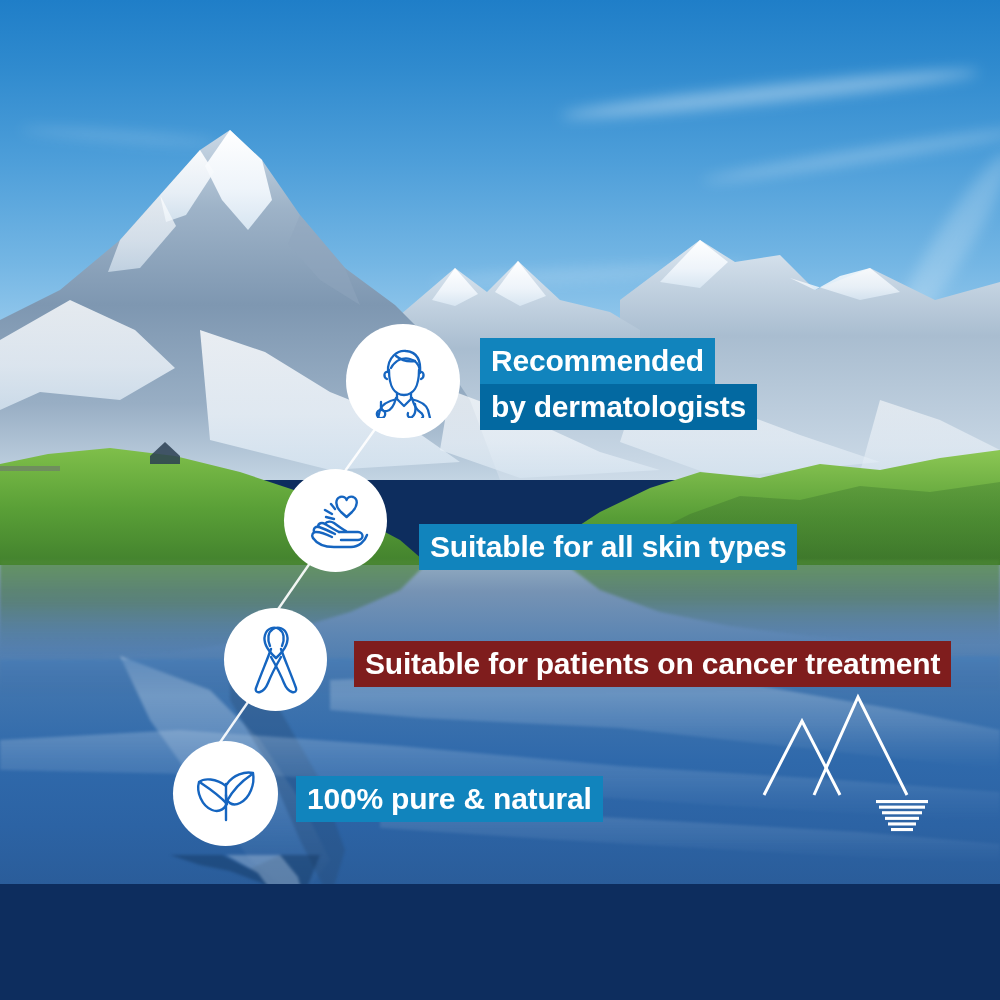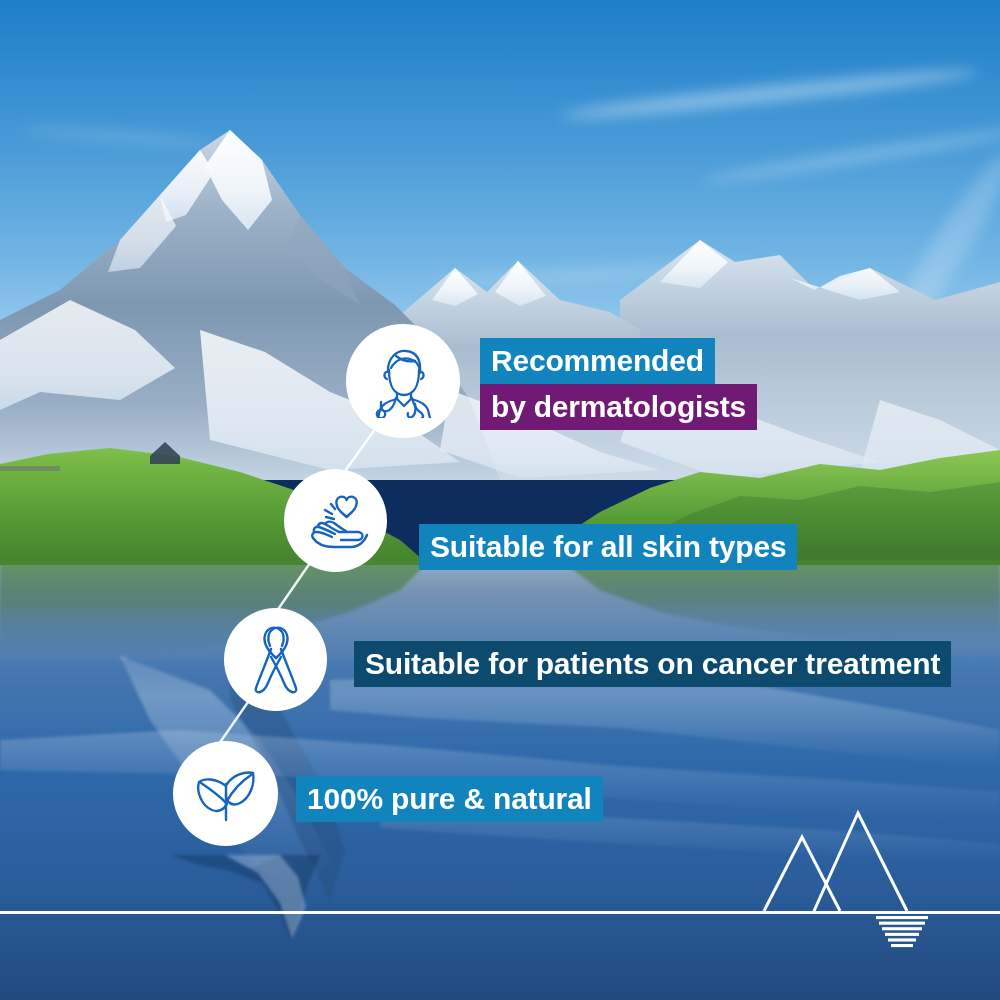--- a/index.html
+++ b/index.html
@@ -9,21 +9,21 @@
     width: 1000px;
     height: 1000px;
     overflow: hidden;
     font-family: "Liberation Sans", sans-serif;
     background: #0d2d5e;
   }
 
   #stage {
     position: relative;
     width: 1000px;
-    height: 1000px;
+    height: 884px;
     overflow: hidden;
   }
 
   
   .scene { position: absolute; inset: 0; overflow: hidden; }
 
   
   .sky {
     position: absolute;
     left: 0; top: 0; width: 1000px; height: 470px;
@@ -320,29 +320,29 @@
         <path d="M37 26 C43 17 55 13 63 15 C65 26 60 40 50 45 C42 49 36 44 36 37"></path>
         <path d="M61 17 C52 23 43 32 37 43"></path>
 
         <path d="M36 26 L36 62"></path>
       </g>
     </svg>
   </div>
 
   <div class="label two-line" id="label-0">
     <span class="seg" style="background: rgb(17, 132, 189);">Recommended</span>
-    <span class="seg" style="background: #701a75;">by dermatologists</span>
+    <span class="seg" style="background: #0369a1;">by dermatologists</span>
   </div>
 
   <div class="label" id="label-1">
     <span class="seg" style="background: rgb(17, 132, 189); margin-top: 28px;">Suitable for all skin types</span>
   </div>
 
   <div class="label" id="label-2">
-    <span class="seg" style="background: #0c4a6e;">Suitable for patients on cancer treatment</span>
+    <span class="seg" style="background: #7f1d1d;">Suitable for patients on cancer treatment</span>
   </div>
 
   <div class="label" id="label-3">
     <span class="seg" style="background: rgb(17, 132, 189);">100% pure &amp; natural</span>
   </div>
 
   <div class="waterline"></div>
 
   <svg class="logo" style="right:30px; bottom:52px; width:230px; height:140px;" viewBox="0 0 230 140" width="230" height="140">
     <g fill="none" stroke="#ffffff" stroke-width="3">

